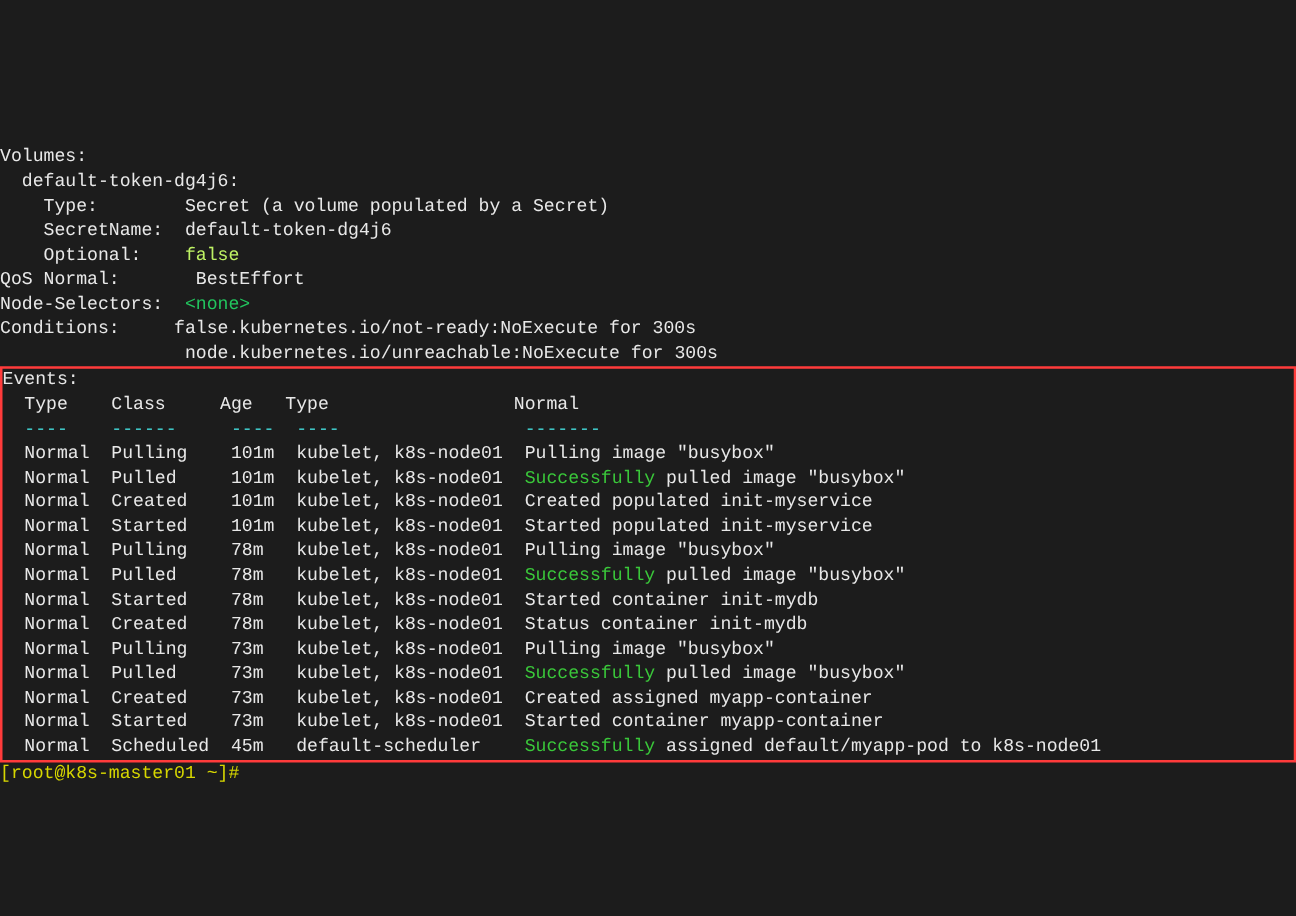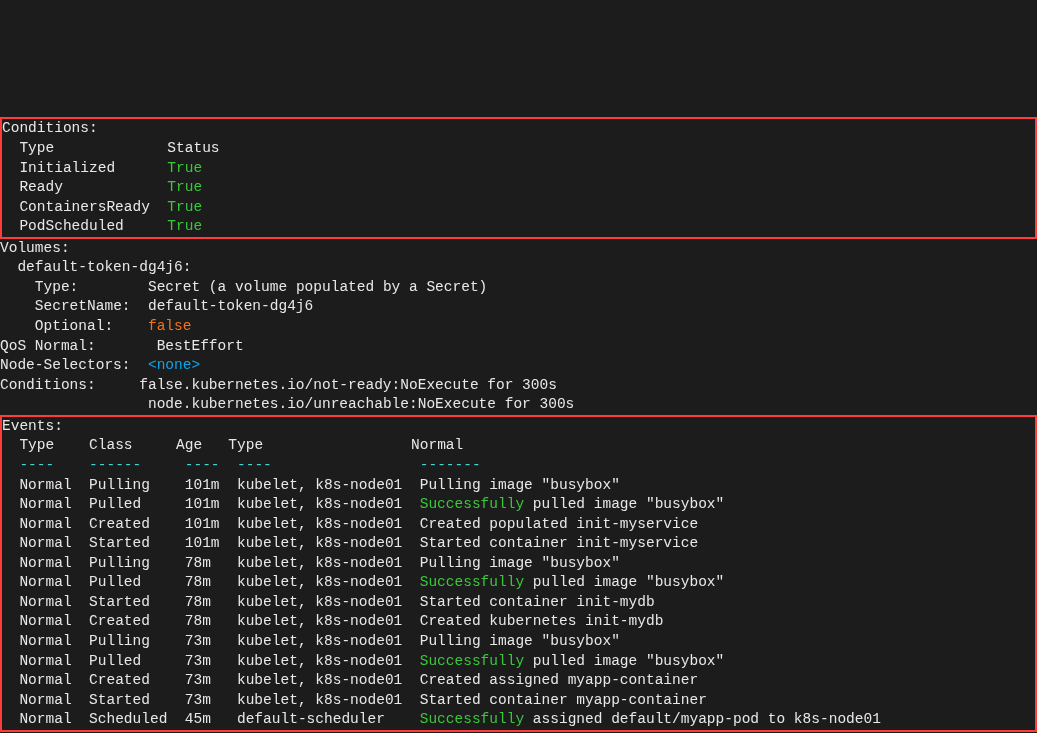--- a/index.html
+++ b/index.html
@@ -16,57 +16,52 @@
   .term {
     padding: 0;
   }
   .redbox {
     border: 2px solid #ff3b3b;
     box-sizing: border-box;
     margin: 0;
   }
   .cyan   { color: #43d6d6; }
   .green  { color: #3ac73a; }
-  .pink   { color: #0ea5e9; }
-  .red    { color: #f97316; }
+  .pink   { color: #22c55e; }
+  .red    { color: #bef264; }
   .white  { color: #e8e8e8; }
   .prompt-b { color: #d6d600; }
 </style>
 </head>
 <body>
 <div class="term">
 
 
 
 
-<div class="redbox"><span class="white">Conditions:</span>
-  <span class="white">Type</span>             <span class="white">Status</span>
-  <span class="white">Initialized      </span><span class="green">True</span>
-  <span class="white">Ready            </span><span class="green">True</span>
-  <span class="white">ContainersReady  </span><span class="green">True</span>
-  <span class="white">PodScheduled     </span><span class="green">True</span></div><span class="white">Volumes:</span>
+<span class="white">Volumes:</span>
   <span class="white">default-token-dg4j6:</span>
     <span class="white">Type:</span>        <span class="white">Secret (a volume populated by a Secret)</span>
     <span class="white">SecretName:</span>  <span class="white">default-token-dg4j6</span>
     <span class="white">Optional:</span>    <span class="red">false</span>
 <span class="white">QoS Normal:</span>       <span class="white">BestEffort</span>
 <span class="white">Node-Selectors:</span>  <span class="pink">&lt;none&gt;</span>
 <span class="white">Conditions:</span>     <span class="white">false.kubernetes.io/not-ready:NoExecute for 300s</span>
                  <span class="white">node.kubernetes.io/unreachable:NoExecute for 300s</span>
 <div class="redbox"><span class="white">Events:</span>
   <span class="white">Type</span>    <span class="white">Class</span>     <span class="white">Age</span>   <span class="white">Type</span>                 <span class="white">Normal</span>
   <span class="cyan">----</span>    <span class="cyan">------</span>     <span class="cyan">----</span>  <span class="cyan">----</span>                 <span class="cyan">-------</span>
   <span class="white">Normal  </span><span class="white">Pulling    </span><span class="white">101m  </span><span class="white">kubelet, k8s-node01  </span><span class="white">Pulling image "busybox"</span>
   <span class="white">Normal  </span><span class="white">Pulled     </span><span class="white">101m  </span><span class="white">kubelet, k8s-node01  </span><span class="green">Successfully</span><span class="white"> pulled image "busybox"</span>
   <span class="white">Normal  </span><span class="white">Created    </span><span class="white">101m  </span><span class="white">kubelet, k8s-node01  </span><span class="white">Created populated init-myservice</span>
-  <span class="white">Normal  </span><span class="white">Started    </span><span class="white">101m  </span><span class="white">kubelet, k8s-node01  </span><span class="white">Started container init-myservice</span>
+  <span class="white">Normal  </span><span class="white">Started    </span><span class="white">101m  </span><span class="white">kubelet, k8s-node01  </span><span class="white">Started populated init-myservice</span>
   <span class="white">Normal  </span><span class="white">Pulling    </span><span class="white">78m   </span><span class="white">kubelet, k8s-node01  </span><span class="white">Pulling image "busybox"</span>
   <span class="white">Normal  </span><span class="white">Pulled     </span><span class="white">78m   </span><span class="white">kubelet, k8s-node01  </span><span class="green">Successfully</span><span class="white"> pulled image "busybox"</span>
   <span class="white">Normal  </span><span class="white">Started    </span><span class="white">78m   </span><span class="white">kubelet, k8s-node01  </span><span class="white">Started container init-mydb</span>
-  <span class="white">Normal  </span><span class="white">Created    </span><span class="white">78m   </span><span class="white">kubelet, k8s-node01  </span><span class="white">Created kubernetes init-mydb</span>
+  <span class="white">Normal  </span><span class="white">Created    </span><span class="white">78m   </span><span class="white">kubelet, k8s-node01  </span><span class="white">Status container init-mydb</span>
   <span class="white">Normal  </span><span class="white">Pulling    </span><span class="white">73m   </span><span class="white">kubelet, k8s-node01  </span><span class="white">Pulling image "busybox"</span>
   <span class="white">Normal  </span><span class="white">Pulled     </span><span class="white">73m   </span><span class="white">kubelet, k8s-node01  </span><span class="green">Successfully</span><span class="white"> pulled image "busybox"</span>
   <span class="white">Normal  </span><span class="white">Created    </span><span class="white">73m   </span><span class="white">kubelet, k8s-node01  </span><span class="white">Created assigned myapp-container</span>
   <span class="white">Normal  </span><span class="white">Started    </span><span class="white">73m   </span><span class="white">kubelet, k8s-node01  </span><span class="white">Started container myapp-container</span>
   <span class="white">Normal  </span><span class="white">Scheduled  </span><span class="white">45m   </span><span class="white">default-scheduler    </span><span class="green">Successfully</span><span class="white"> assigned default/myapp-pod to k8s-node01</span></div><span class="prompt-b">[</span><span class="prompt-b">root@k8s-master01</span> <span class="prompt-b">~</span><span class="prompt-b">]</span><span class="prompt-b">#</span>
  
   
                   
                      
   

